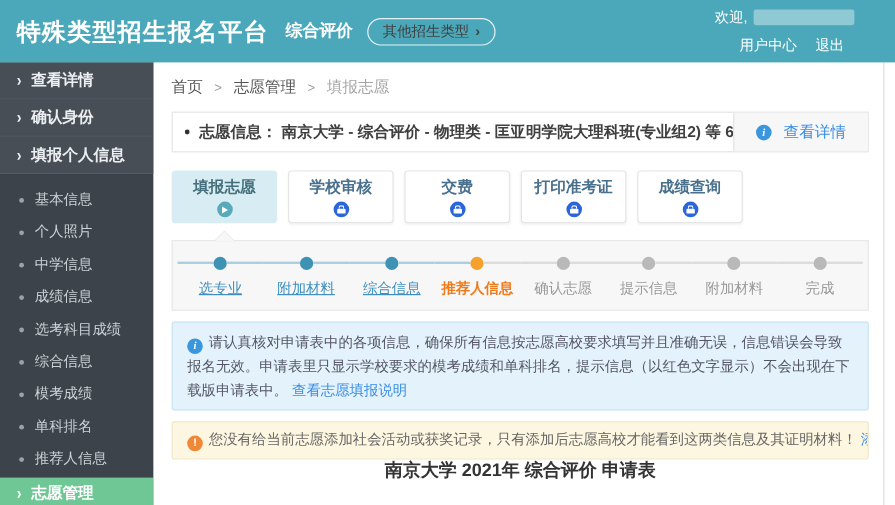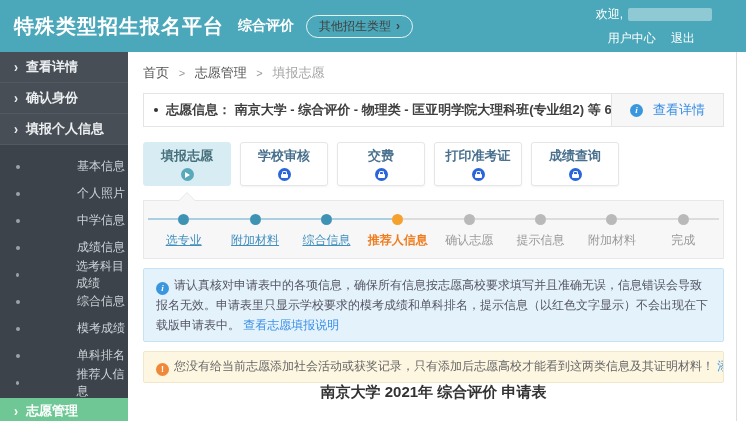--- a/index.html
+++ b/index.html
@@ -6,31 +6,31 @@
   html,body { width:746px; height:421px; overflow:hidden; }
   body { font-family:"Liberation Sans","DejaVu Sans",sans-serif; background:#fff; position:relative; }
 
   
   .header { position:absolute; top:0; left:0; width:746px; height:52px; background:#4ba8ba; display:flex; justify-content:space-between; align-items:center; padding:0 34px 0 14px; z-index:5; }
   .h-left { display:flex; align-items:center; }
   .app-title { color:#fff; font-size:20px; font-weight:bold; letter-spacing:1px; }
   .app-subtitle { color:#fff; font-size:14px; font-weight:bold; margin-left:14px; }
   .other-types { margin-left:12px; background:transparent; border:1px solid rgba(255,255,255,.85); border-radius:12px; color:#404040; font-size:12px; padding:2px 12px; cursor:pointer; display:flex; align-items:center; gap:5px; font-family:inherit; }
   .other-types .chev { font-size:12px; font-weight:bold; }
-  .h-right { text-align:left; font-size:12px; color:#fff; }
+  .h-right { text-align:center; font-size:12px; color:#fff; }
   .welcome-line { display:flex; align-items:center; justify-content:flex-end; gap:5px; margin-bottom:7px; }
   .name-blur { display:inline-block; width:84px; height:13px; background:rgba(255,255,255,.38); border-radius:2px; }
   .user-links a { color:#fff; text-decoration:none; margin-left:12px; cursor:pointer; }
 
   
   .sidebar { position:absolute; top:52px; left:0; width:128px; bottom:0; background:#3c434a; }
   .side-top { height:31px; background:#474e56; border-bottom:1px solid #525962; display:flex; align-items:center; padding-left:14px; color:#eceff1; font-size:13px; font-weight:bold; cursor:pointer; }
   .side-top .arrow, .side-active .arrow { font-size:12px; font-weight:bold; margin-right:8px; transform:scaleY(1.2); }
   .side-subs { padding-top:8px; }
-  .side-sub { height:27px; display:flex; align-items:center; padding-left:16px; color:#ccd2d7; font-size:12px; cursor:pointer;gap:48px; }
+  .side-sub { height:27px; display:flex; align-items:center; padding-left:16px; color:#ccd2d7; font-size:12px; cursor:pointer; }
   .side-sub .dot { width:4px; height:4px; border-radius:50%; background:#9aa3ab; margin-right:9px; }
   .side-active { height:25px; background:#6ec794; display:flex; align-items:center; padding-left:14px; color:#fff; font-size:13px; font-weight:bold; cursor:pointer; margin-top:2px; }
 
   
   .main { position:absolute; top:52px; left:128px; right:0; bottom:0; background:#fff; padding:12px 22px 0 15px; }
   .v-scroll { position:absolute; top:52px; right:9px; bottom:0; width:1px; background:#ddd; }
 
   .breadcrumb { font-size:13px; color:#555; }
   .breadcrumb .sep { color:#999; margin:0 6px; font-size:11px; }
   .breadcrumb .cur { color:#a5a5a5; }

